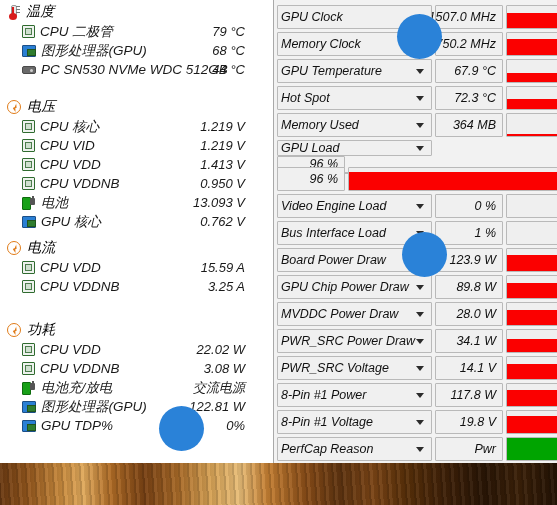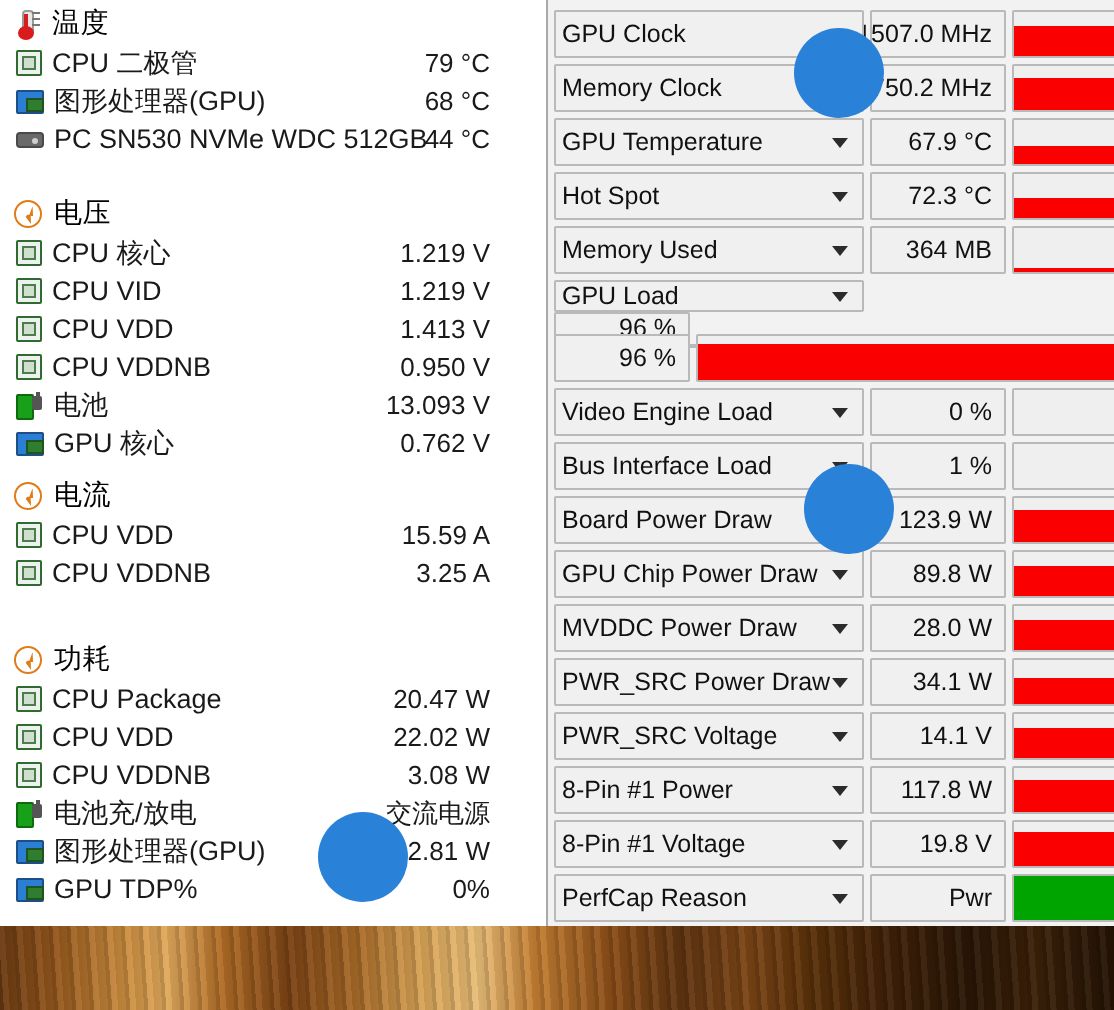--- a/index.html
+++ b/index.html
@@ -25,35 +25,36 @@
     opacity:.75;
   }
   .wallpaper-top-edge{
     position:absolute; left:0; top:463px; width:557px; height:3px; background:#1a1a1a;
   }
 
   
   .app-window{
     position:absolute; left:0; top:0; width:557px; height:463px; background:#ffffff;
     border-bottom:2px solid #0f0f0f;
+    font-style:italic;
   }
 
   
   .left-panel{
     position:absolute; left:0; top:0; width:265px; height:463px;
     background:#ffffff; overflow:hidden;
   }
   .group{ position:absolute; left:0; width:265px; }
   .group-head{
     display:flex; align-items:center; height:20px; padding-left:7px;
   }
   .group-title{ font-size:14px; color:#000; margin-left:6px; letter-spacing:.3px; }
 
   .sensor-row{
-    position:relative; display:flex; align-items:center; height:19px; padding-left:8px;
+    position:relative; display:flex; align-items:center; height:19px; padding-left:22px;
   }
   .sensor-label{ font-size:13.5px; color:#1a1a1a; white-space:nowrap; }
   .sensor-value{
     position:absolute; right:20px; font-size:13px; color:#1a1a1a; white-space:nowrap;
     text-align:right;
   }
 
   
   .ico{ display:inline-block; position:relative; flex:0 0 auto; }
 
@@ -236,25 +237,20 @@
               <span class="sensor-value">3.25 A</span>
             </div>
           </div>
           <div class="group" style="top: 320px;">
             <div class="group-head">
               <span class="ico ico-bolt"></span>
               <span class="group-title">功耗</span>
             </div>
             <div class="sensor-row">
               <span class="ico ico-cpu" style="margin-right: 5px;"></span>
-              <span class="sensor-label">CPU Package</span>
-              <span class="sensor-value">20.47 W</span>
-            </div>
-            <div class="sensor-row">
-              <span class="ico ico-cpu" style="margin-right: 5px;"></span>
               <span class="sensor-label">CPU VDD</span>
               <span class="sensor-value">22.02 W</span>
             </div>
             <div class="sensor-row">
               <span class="ico ico-cpu" style="margin-right: 5px;"></span>
               <span class="sensor-label">CPU VDDNB</span>
               <span class="sensor-value">3.08 W</span>
             </div>
             <div class="sensor-row">
               <span class="ico ico-battery" style="margin-right: 5px;">

